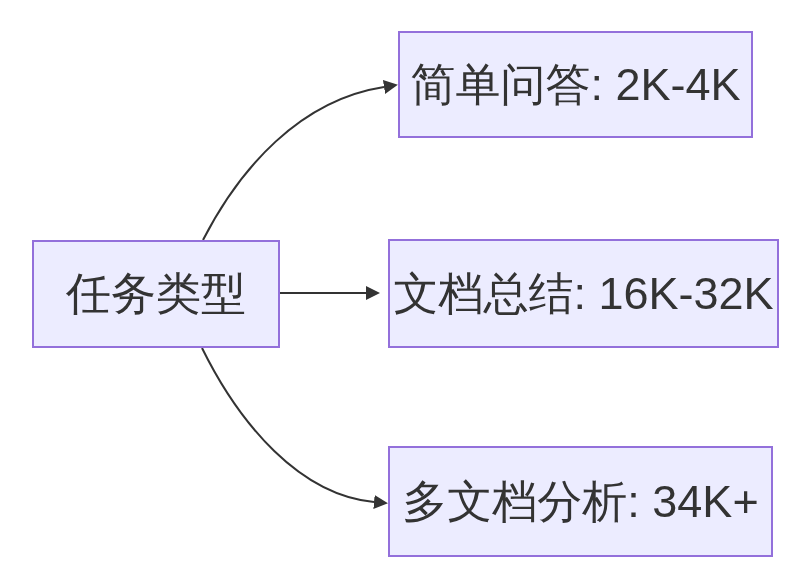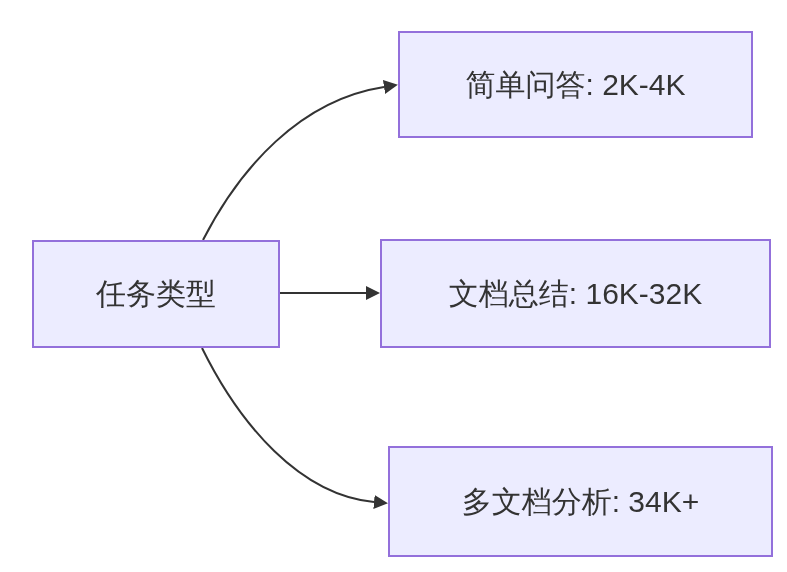--- a/index.html
+++ b/index.html
@@ -40,28 +40,28 @@
     stroke: none;
   }
   .node {
     position: absolute;
     background: var(--node-fill);
     border: 2px solid var(--node-border);
     display: flex;
     align-items: center;
     justify-content: center;
     color: var(--text);
-    font-size: 30px;
+    font-size: 45px;
     line-height: 1.2;
     text-align: center;
     white-space: nowrap;
   }
   .node-source { left: 32px;  top: 240px; width: 248px; height: 108px; }
   .node-t0     { left: 398px; top: 31px;  width: 355px; height: 107px; }
-  .node-t1     { left: 380px; top: 239px; width: 391px; height: 109px; }
+  .node-t1     { left: 388px; top: 239px; width: 391px; height: 109px; }
   .node-t2     { left: 388px; top: 446px; width: 385px; height: 111px; }
 </style>
 </head>
 <body>
 
 <div class="canvas">
 
   <svg class="edges-layer" viewBox="0 0 787 572" xmlns="http://www.w3.org/2000/svg" aria-hidden="true">
     <defs>
       <marker id="arrowhead" viewBox="0 0 14 14" refX="0" refY="7" markerWidth="14" markerHeight="14" markerUnits="userSpaceOnUse" orient="auto">

